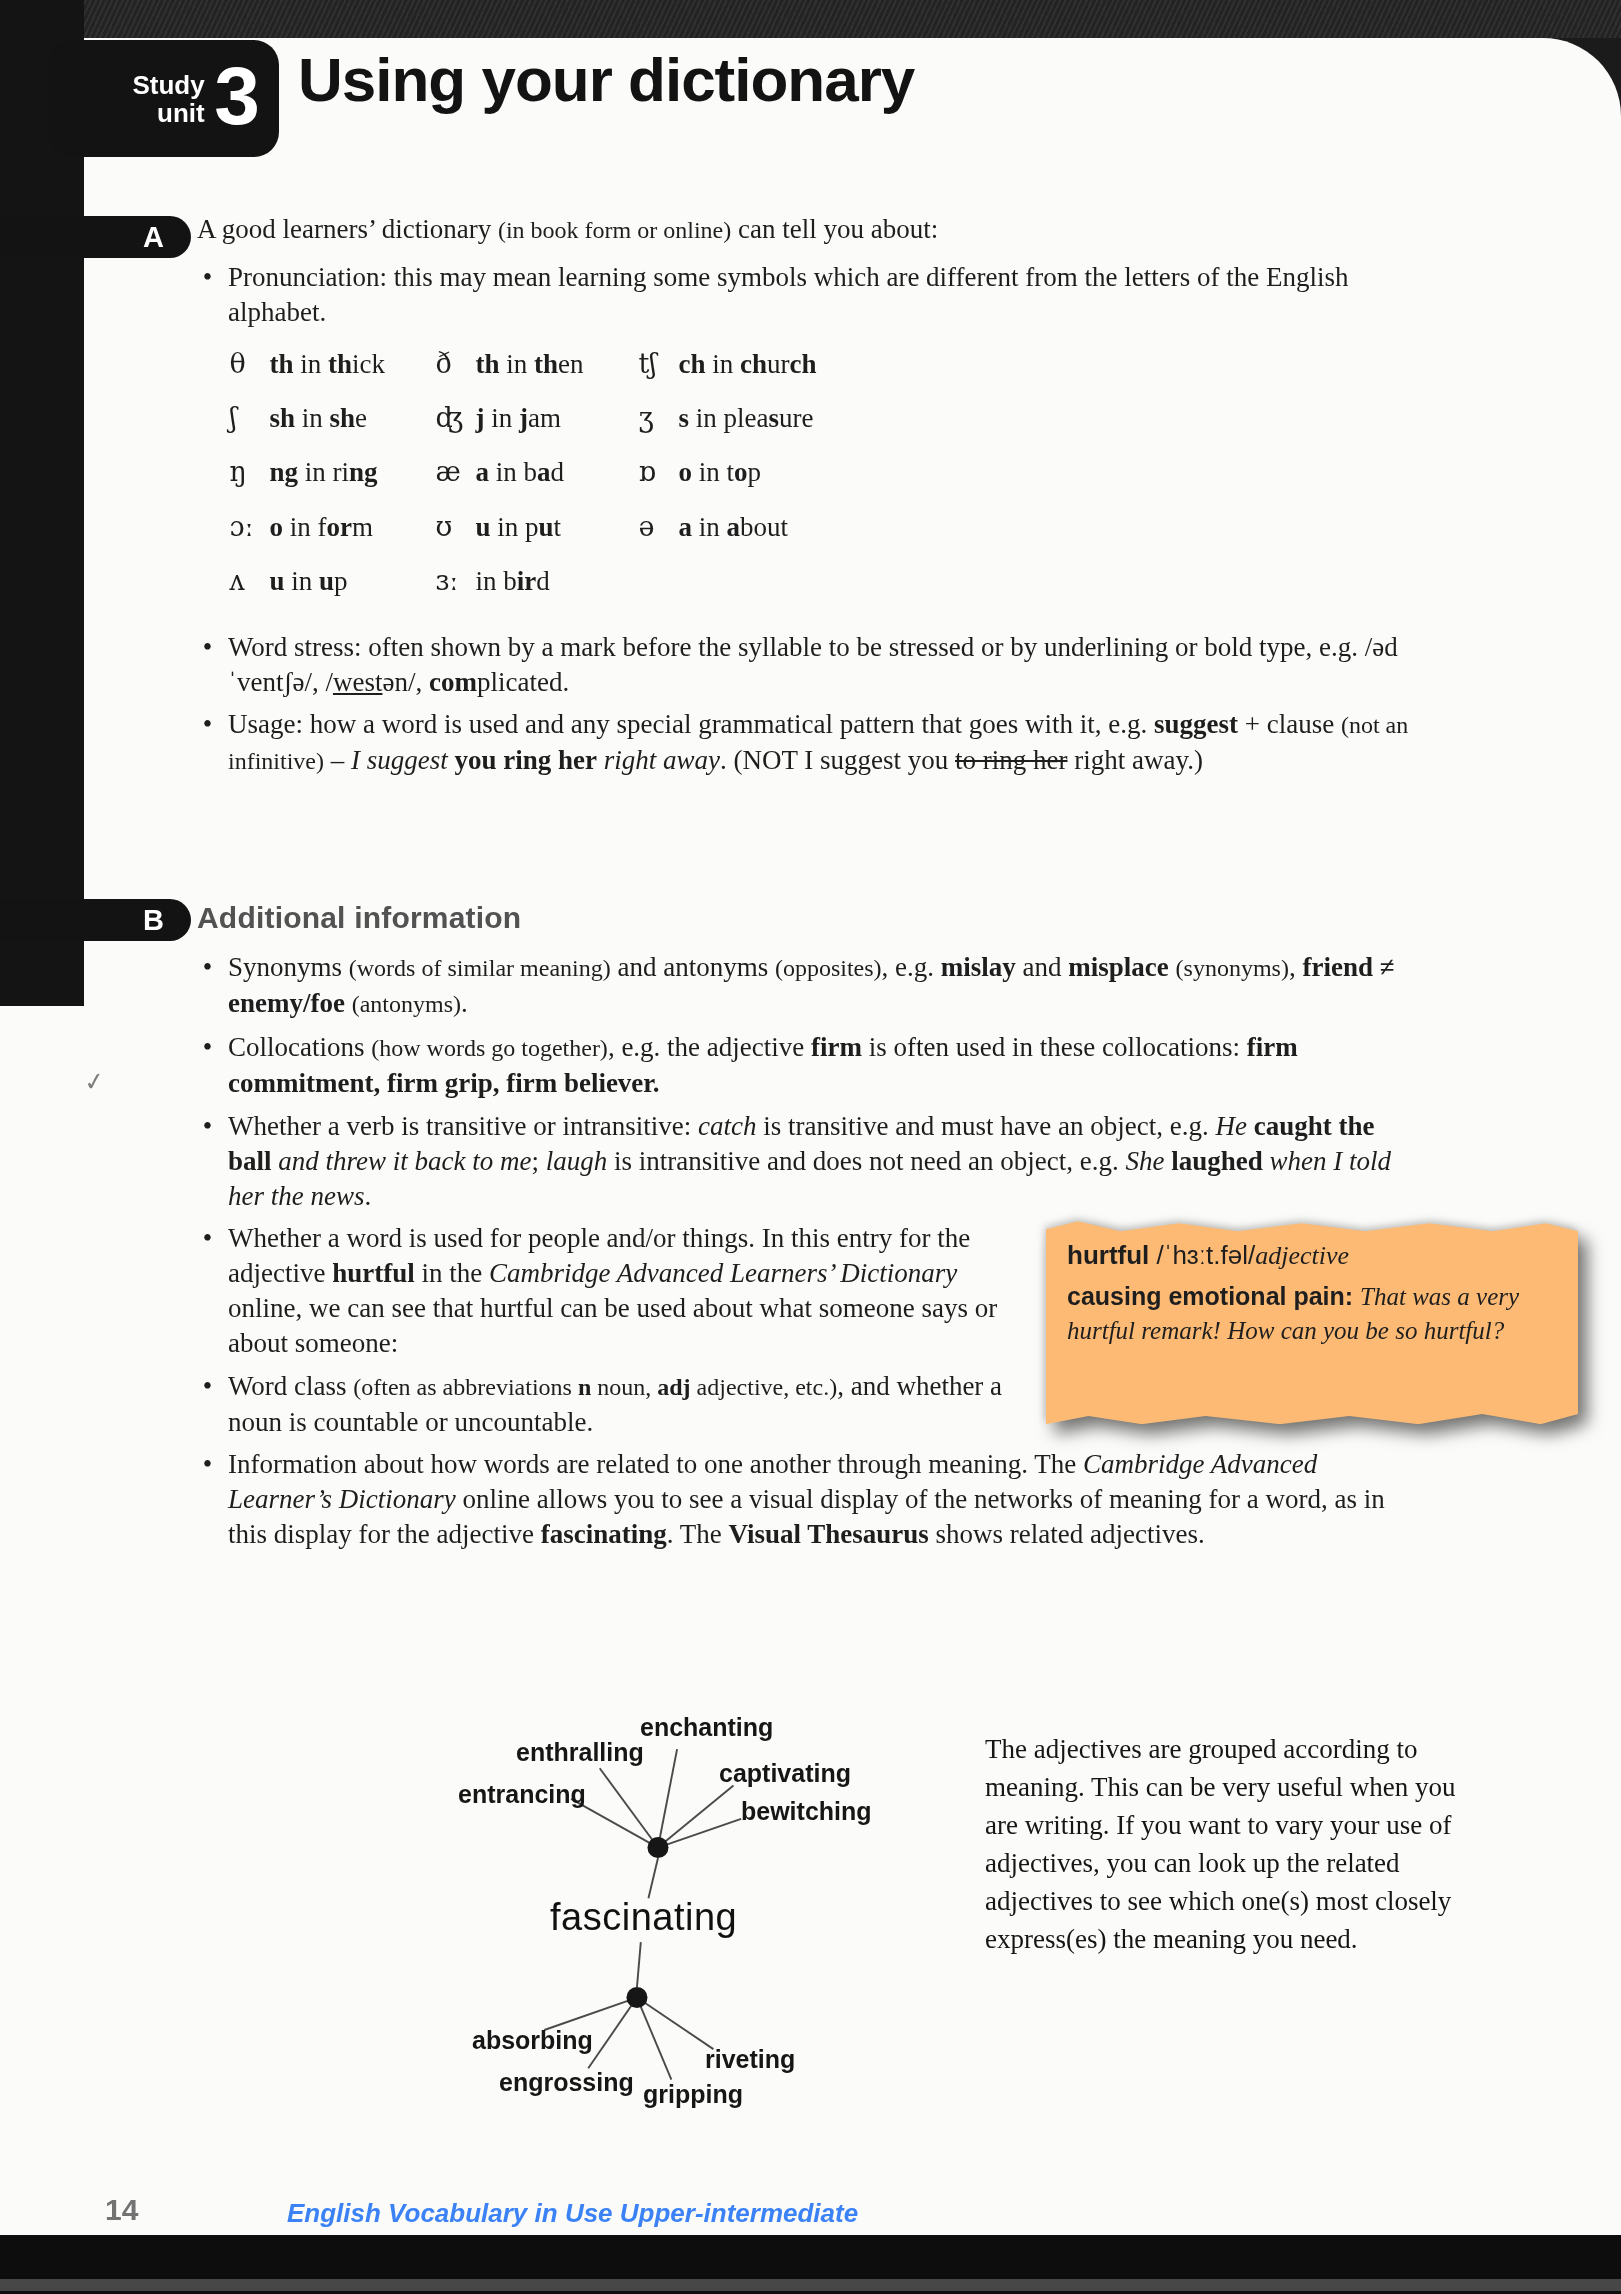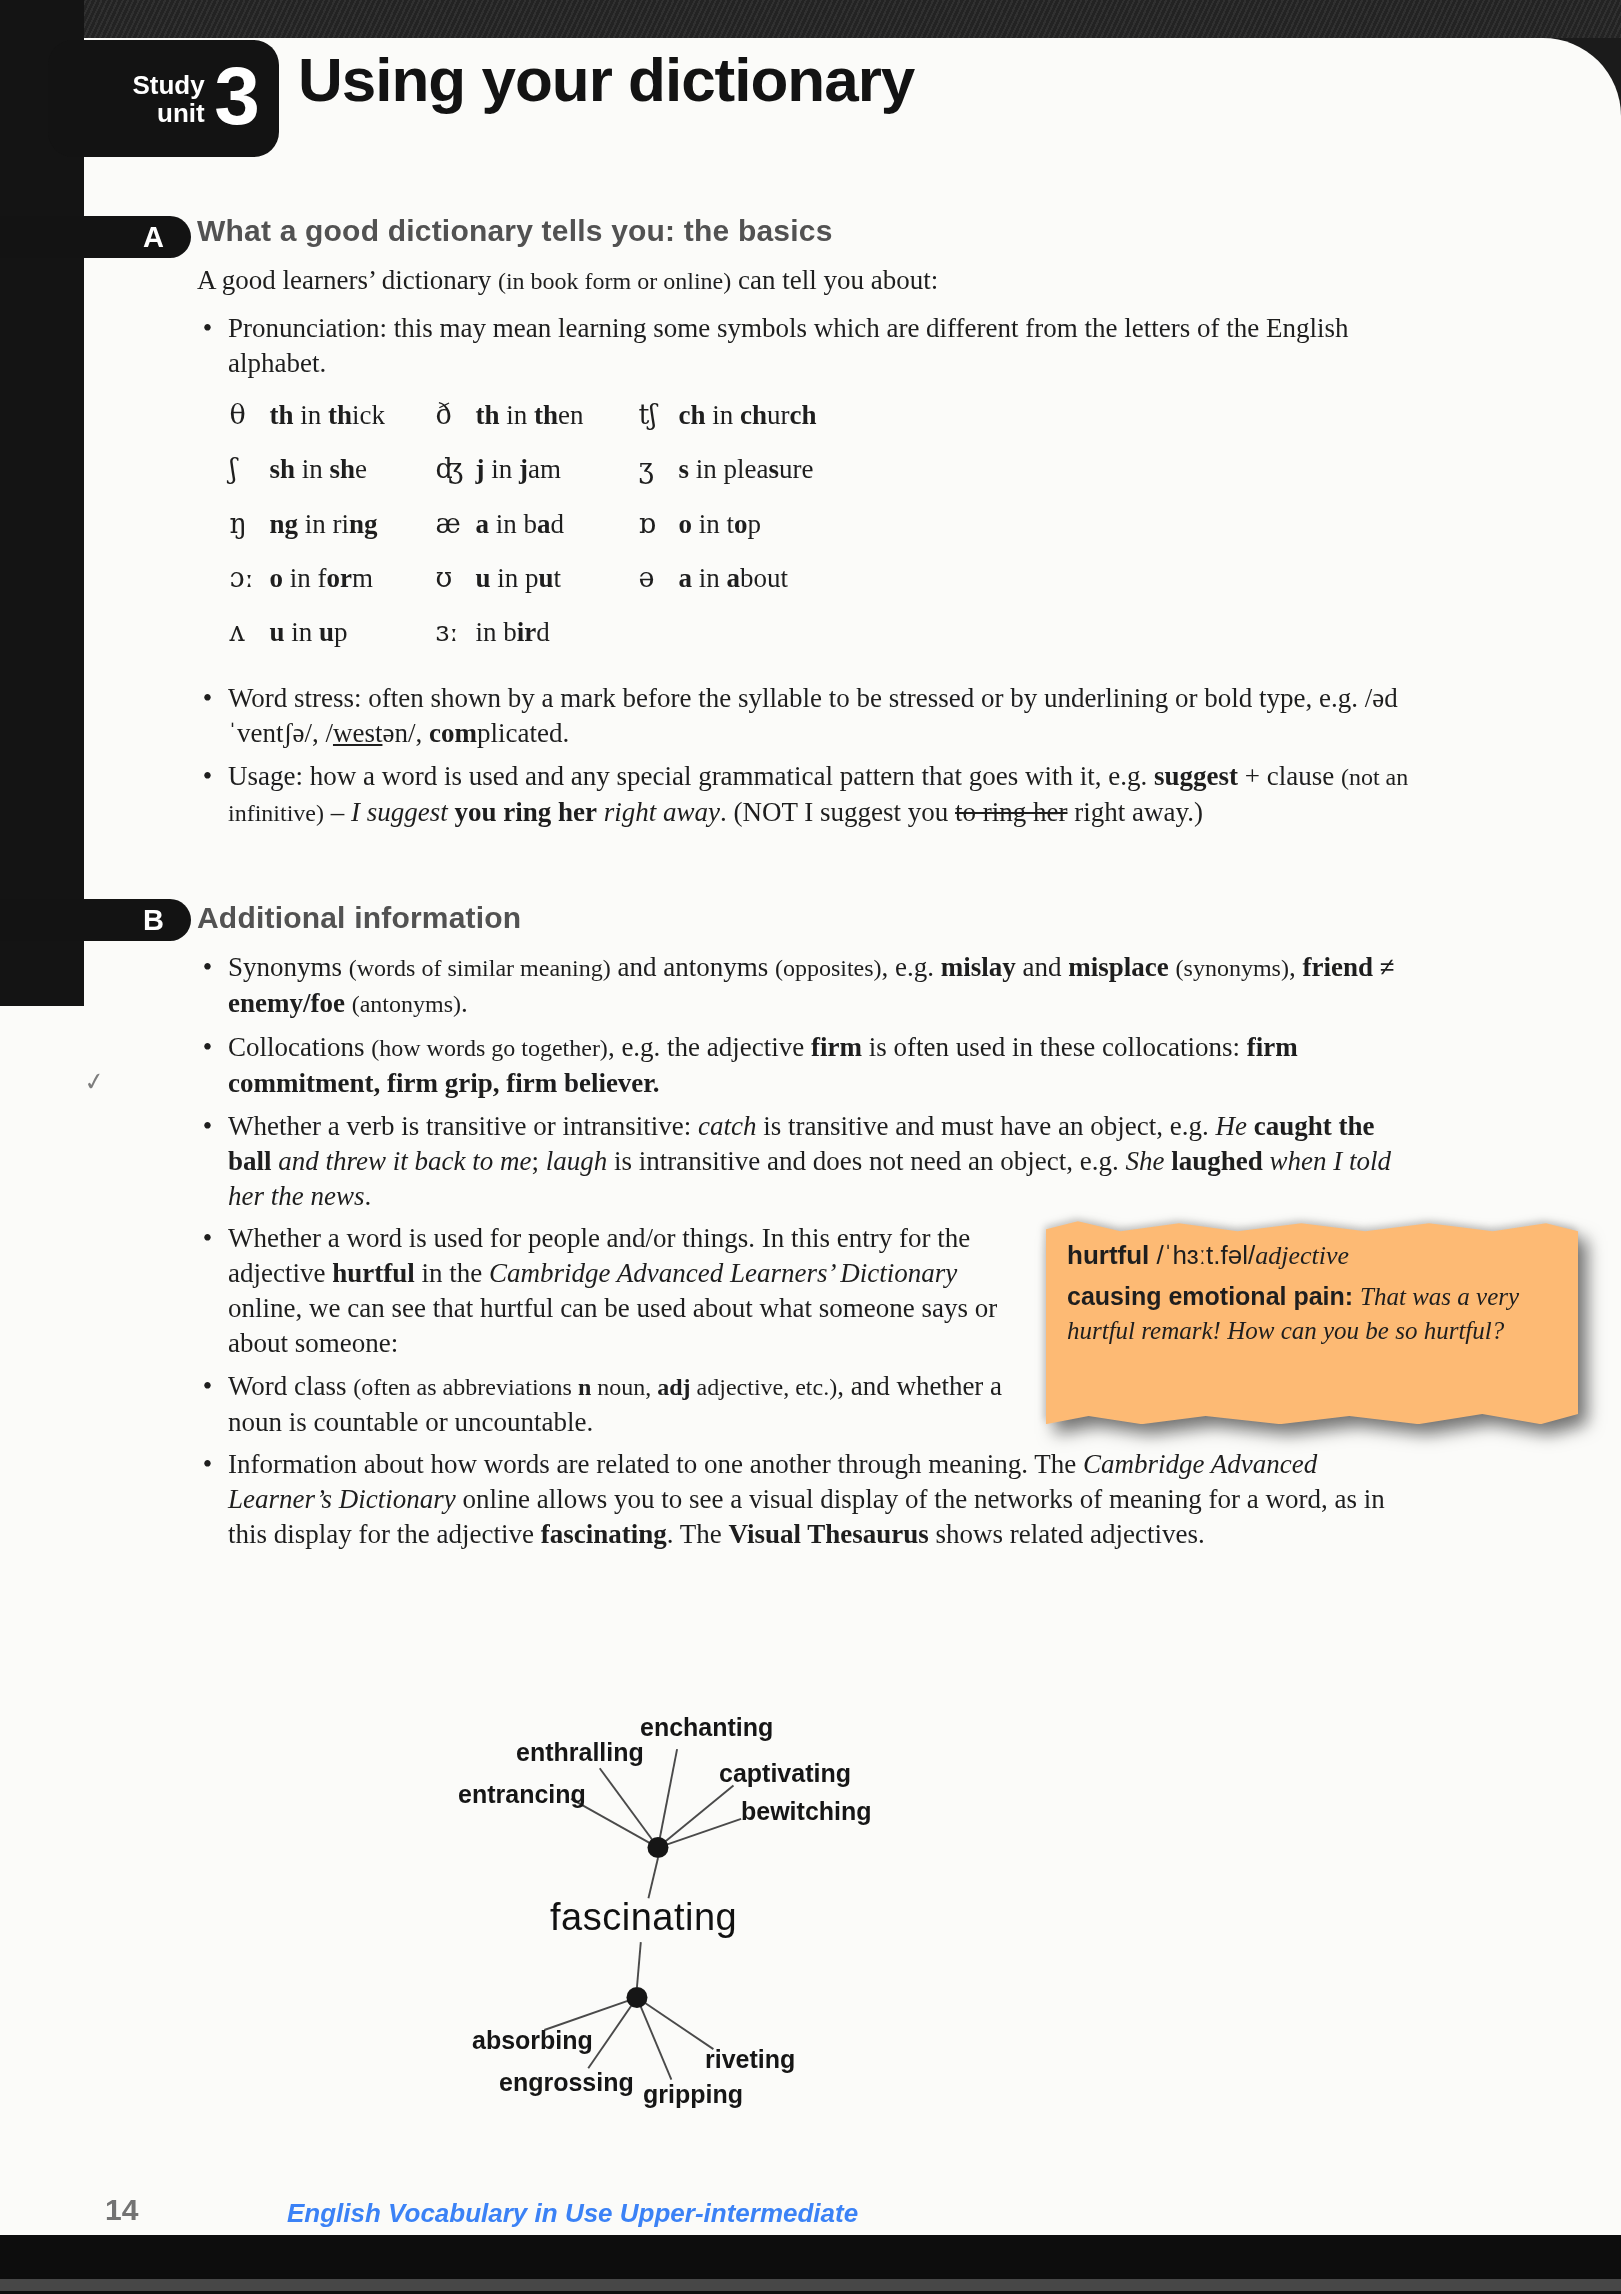--- a/index.html
+++ b/index.html
@@ -91,21 +91,20 @@
     </div>
     <div class="unit-number">3</div>
   </div>
 
   <div class="page-title">Using your dictionary</div>
 
   <div class="sec-tab" id="tab-a">A</div>
   <div class="sec-tab" id="tab-b">B</div>
 
   <div class="content" id="content-a">
-    <div class="sec-heading">What a good dictionary tells you: the basics</div>
     <div class="intro"><span>A good learners’ dictionary </span><span class="sm">(in book form or online)</span><span> can tell you about:</span></div>
 
     <div class="bullet">
       <span class="dot"></span><span><span>Pronunciation: this may mean learning some symbols which are different from the letters of the English alphabet.</span></span>
     </div>
 
     <div class="ptable">
       <div class="pcol1">
         <div class="prow"><span class="psym">θ</span><span><span class="b">th</span><span> in </span><span class="b">th</span><span>ick</span></span></div>
         <div class="prow"><span class="psym">ʃ</span><span><span class="b">sh</span><span> in </span><span class="b">sh</span><span>e</span></span></div>
@@ -187,20 +186,21 @@
     <span class="net-label" style="left:318px;top:96px">captivating</span>
     <span class="net-label" style="left:57px;top:117px">entrancing</span>
     <span class="net-label" style="left:340px;top:134px">bewitching</span>
     <span class="net-center" style="left:149px;top:233px">fascinating</span>
     <span class="net-label" style="left:71px;top:363px">absorbing</span>
     <span class="net-label" style="left:98px;top:405px">engrossing</span>
     <span class="net-label" style="left:242px;top:417px">gripping</span>
     <span class="net-label" style="left:304px;top:382px">riveting</span>
   </div>
 
+  <div class="net-caption">The adjectives are grouped according to meaning. This can be very useful when you are writing. If you want to vary your use of adjectives, you can look up the related adjectives to see which one(s) most closely express(es) the meaning you need.</div>
 
   <span class="pencil-check">✓</span>
 
   <div class="footer-num">14</div>
   <div class="footer-title">English Vocabulary in Use Upper-intermediate</div>
   <div class="bottom-band"></div>
   <div class="bottom-strip"></div>
 
 </div>
 

